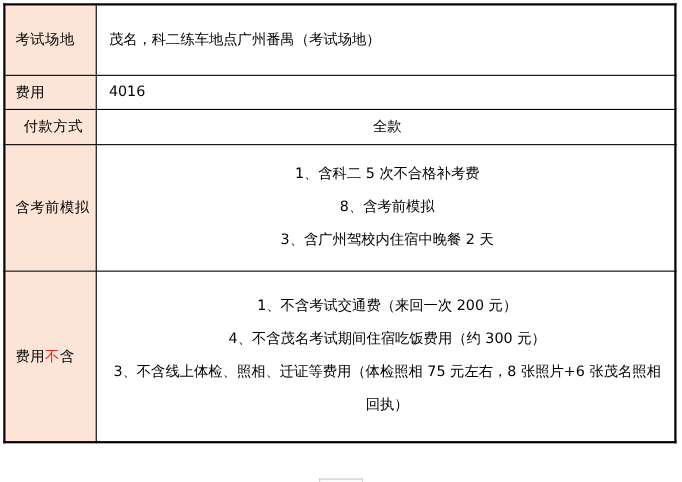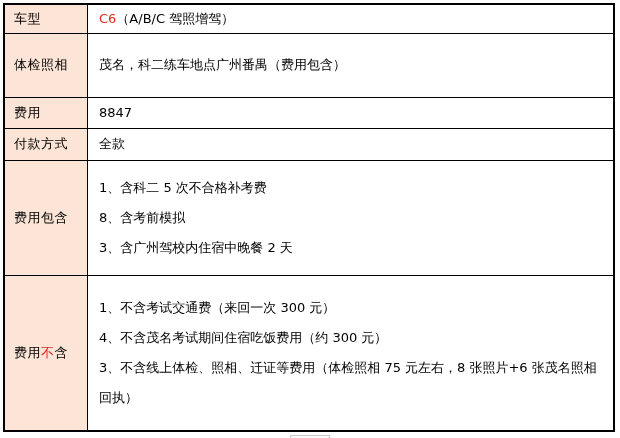--- a/index.html
+++ b/index.html
@@ -39,98 +39,91 @@
     padding: 0 4px 0 9px;
     letter-spacing: 0.5px;
   }
   td.value-cell {
     padding: 0 8px 0 11px;
     background: #ffffff;
   }
   tr.r1 { height: 29px; }
   tr.r2 { height: 64px; }
   tr.r3 { height: 31px; }
-  tr.r4 { height: 32px; }
+  tr.r4 { height: 32px; text-align: center; }
   tr.r5 { height: 115px; }
   tr.r6 { height: 156px; }
   .red-text { color: #e02b20; }
   .line {
     line-height: 30px;
+    text-align: center;
   }
   .peek-element {
     position: absolute;
     left: 290px;
     top: 435px;
     width: 38px;
     height: 8px;
     background: #fafafa;
     border: 1px solid #c8c8c8;
   }
 </style>
 </head>
 <body>
 
 <div class="page">
 
   <table class="pricing-table">
     <tbody>
 
-      <tr class="r1">
-        <td class="label-cell">
-          <span>车型</span>
-        </td>
-        <td class="value-cell">
-          <span class="red-text">C6</span><span>（A/B/C 驾照增驾）</span>
-        </td>
-      </tr>
 
       <tr class="r2">
         <td class="label-cell">
-          <span>体检照相</span>
+          <span>考试场地</span>
         </td>
         <td class="value-cell">
-          <span>茂名，科二练车地点广州番禺（费用包含）</span>
+          <span>茂名，科二练车地点广州番禺（考试场地）</span>
         </td>
       </tr>
 
       <tr class="r3">
         <td class="label-cell">
           <span>费用</span>
         </td>
         <td class="value-cell">
-          <span>8847</span>
+          <span>4016</span>
         </td>
       </tr>
 
       <tr class="r4">
         <td class="label-cell">
           <span>付款方式</span>
         </td>
         <td class="value-cell">
           <span>全款</span>
         </td>
       </tr>
 
       <tr class="r5">
         <td class="label-cell">
-          <span>费用包含</span>
+          <span>含考前模拟</span>
         </td>
         <td class="value-cell">
           <div class="line">1、含科二 5 次不合格补考费</div>
           <div class="line">8、含考前模拟</div>
           <div class="line">3、含广州驾校内住宿中晚餐 2 天</div>
         </td>
       </tr>
 
       <tr class="r6">
         <td class="label-cell">
           <span>费用</span><span class="red-text">不</span><span>含</span>
         </td>
         <td class="value-cell">
-          <div class="line">1、不含考试交通费（来回一次 300 元）</div>
+          <div class="line">1、不含考试交通费（来回一次 200 元）</div>
           <div class="line">4、不含茂名考试期间住宿吃饭费用（约 300 元）</div>
           <div class="line">3、不含线上体检、照相、迁证等费用（体检照相 75 元左右，8 张照片+6 张茂名照相回执）</div>
         </td>
       </tr>
 
     </tbody>
   </table>
 
   <div class="peek-element"></div>
 

